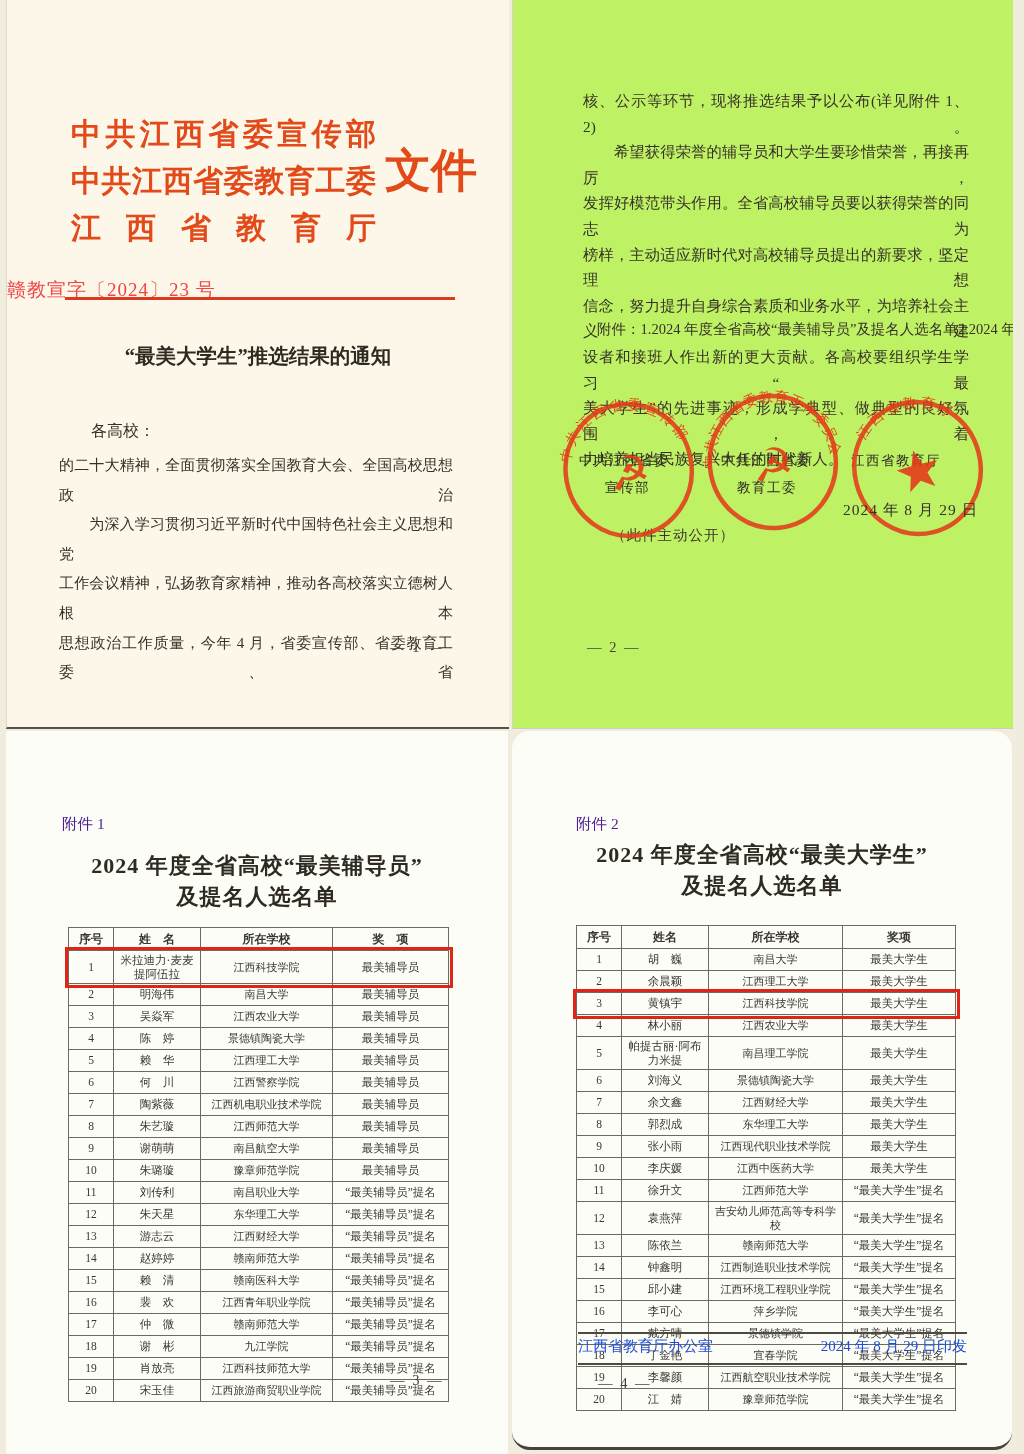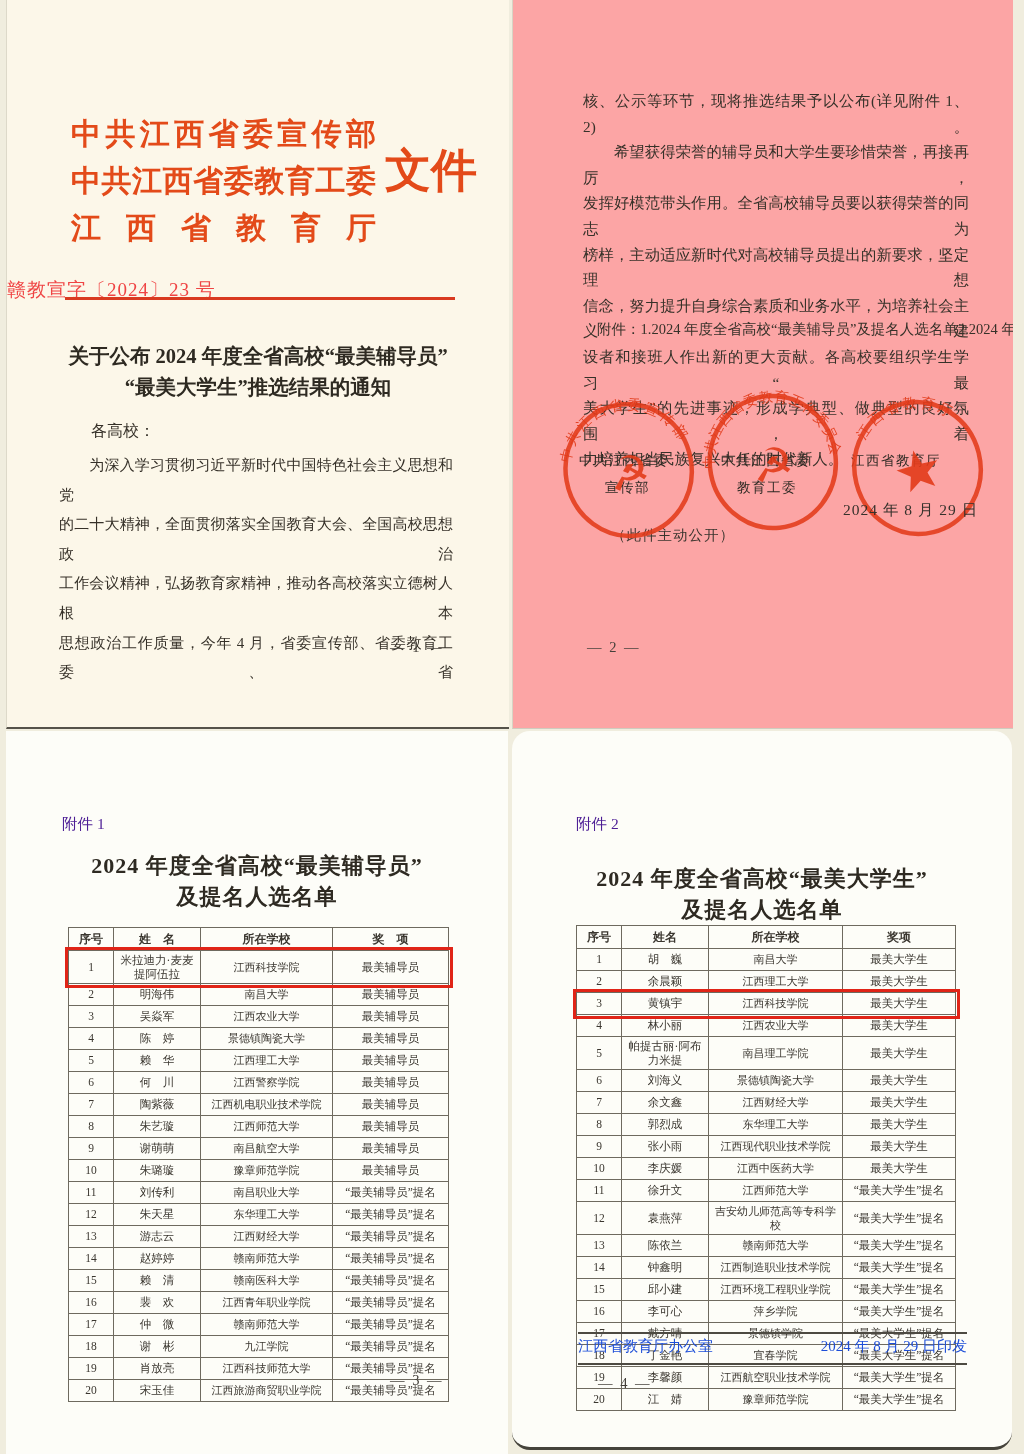--- a/index.html
+++ b/index.html
@@ -1,20 +1,20 @@
 <!DOCTYPE html>
 <html><head>
 <meta charset="utf-8">
 <style>
   html,body{margin:0;padding:0;background:#e9e6d8;}
   .canvas{position:relative;width:1024px;height:1454px;background:#f0edde;overflow:hidden;
           font-family:"Liberation Serif","DejaVu Serif",serif;color:#363129;}
   .page{position:absolute;overflow:hidden;}
   .page1{left:6px;top:0;width:502px;height:727px;background:#fcf7e9;border-bottom:2px solid #55524a;border-left:1px solid #ddd9c9;}
-  .page2{left:512px;top:0;width:500px;height:728px;background:#fca5a5;border-bottom:1px solid #cfccbf;border-left:1px solid #d8d4c4;}
+  .page2{left:512px;top:0;width:500px;height:728px;background:#bef264;border-bottom:1px solid #cfccbf;border-left:1px solid #d8d4c4;}
   .page3{left:6px;top:731px;width:502px;height:723px;background:#fdfdf8;}
   .page4{left:512px;top:731px;width:500px;height:716px;background:#fdfdf8;border-bottom:3px solid #45433b;border-radius:18px;}
 
   
   .org-block{position:absolute;left:64px;top:110px;width:305px;}
   .org-line{height:47px;line-height:47px;font-size:30px;font-weight:bold;color:#e34a19;
             text-align:justify;text-align-last:justify;}
   .doc-word{position:absolute;left:378px;top:146px;font-size:46px;font-weight:bold;color:#e34a19;line-height:50px;}
   .doc-number{position:absolute;left:0;right:40px;top:277px;text-align:left;font-size:19px;letter-spacing:1px;color:#ef4444;}
   .red-rule{position:absolute;left:58px;top:297px;width:390px;height:3px;background:#d93a20;}
@@ -40,21 +40,21 @@
   .pt-1a{left:66px;top:452px;} .pt-1b{left:92px;top:479px;}
   .pt-2a{left:208px;top:452px;} .pt-2b{left:224px;top:479px;}
   .pt-3{left:338px;top:452px;}
   .seal-date{position:absolute;left:330px;top:500px;z-index:3;font-size:15.5px;letter-spacing:1px;color:#35312b;}
   .disclosure{position:absolute;left:98px;top:526px;font-size:14.5px;letter-spacing:1px;color:#3a352e;}
 
   
   .attach-no{position:absolute;font-size:15.5px;color:#4c1d95;}
   .an3{left:56px;top:83px;} .an4{left:64px;top:83px;}
   .tbl-title{position:absolute;left:0;right:0;text-align:center;font-size:22px;font-weight:bold;line-height:31px;letter-spacing:1px;color:#2e2a22;}
-  .tt3{top:119px;} .tt4{top:132px;}
+  .tt3{top:119px;} .tt4{top:108px;}
   .tbl-wrap{position:absolute;}
   .tw3{left:62px;top:196px;} .tw4{left:64px;top:194px;}
   table{border-collapse:collapse;table-layout:fixed;font-size:11.5px;color:#3a362f;}
   th,td{border:1px solid #6e6a5f;padding:1.5px 3px;text-align:center;vertical-align:middle;line-height:14.5px;height:18px;overflow:hidden;}
   th{font-weight:600;height:19px;font-size:12px;}
   td.c2{font-size:11px;padding:1.5px 1px;}
   td.c3{font-size:11.5px;}
   tr.hl{outline:3px solid #e02417;outline-offset:1px;}
   .footer-rule{position:absolute;left:66px;width:389px;border-top:2px solid #4d4a42;height:0;}
   .fr1{top:601px;} .fr2{top:632px;}
@@ -68,27 +68,26 @@
   <div class="page page1">
     <div class="org-block">
       <div class="org-line">中共江西省委宣传部</div>
       <div class="org-line">中共江西省委教育工委</div>
       <div class="org-line">江西省教育厅</div>
     </div>
     <div class="doc-word">文件</div>
     <div class="doc-number">赣教宣字〔2024〕23 号</div>
     <div class="red-rule"></div>
     <div class="doc-title">
-      <div>关于公布 2024 年度全省高校“最美辅导员”</div>
       <div>“最美大学生”推选结果的通知</div>
     </div>
     <div class="salutation">各高校：</div>
     <div class="para p1body">
+        <div class="line">的二十大精神，全面贯彻落实全国教育大会、全国高校思想政治</div>
         <div class="line">　　为深入学习贯彻习近平新时代中国特色社会主义思想和党</div>
-        <div class="line">的二十大精神，全面贯彻落实全国教育大会、全国高校思想政治</div>
         <div class="line">工作会议精神，弘扬教育家精神，推动各高校落实立德树人根本</div>
         <div class="line">思想政治工作质量，今年 4 月，省委宣传部、省委教育工委、省</div>
       </div>
     <div class="page-num pn1">— 1 —</div>
   </div>
 
   <div class="page page2">
     <div class="para p2body">
         <div class="line">核、公示等环节，现将推选结果予以公布(详见附件 1、2)。</div>
         <div class="line">　　希望获得荣誉的辅导员和大学生要珍惜荣誉，再接再厉，</div>

